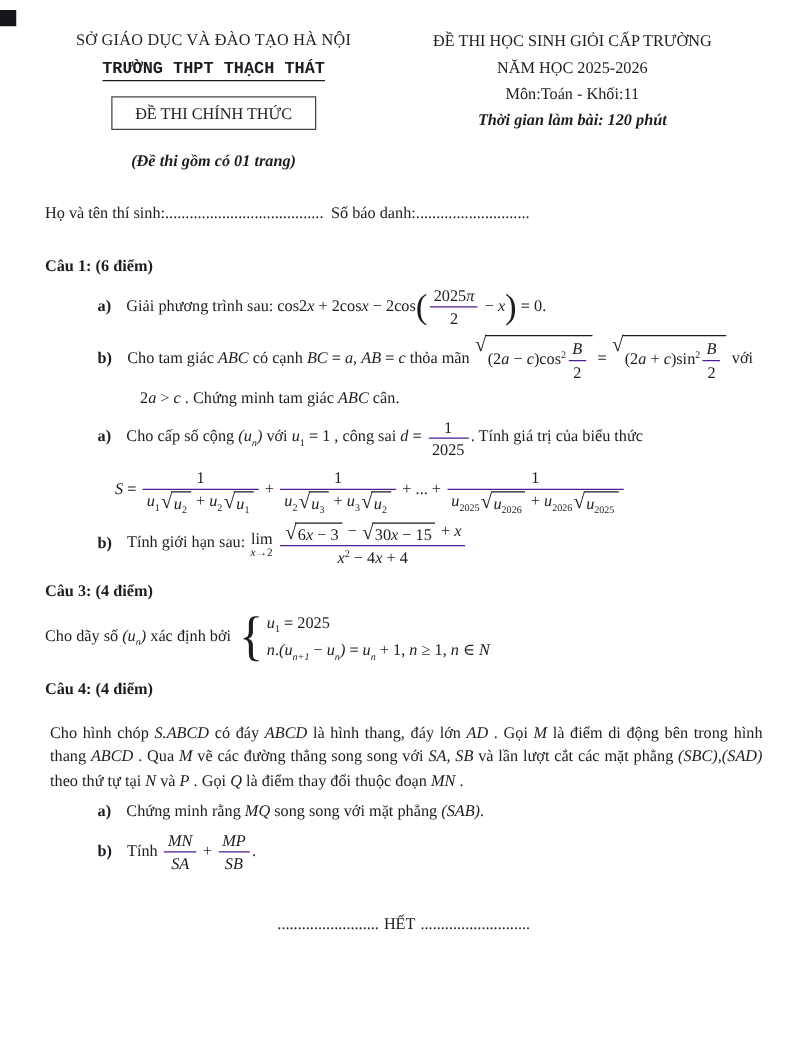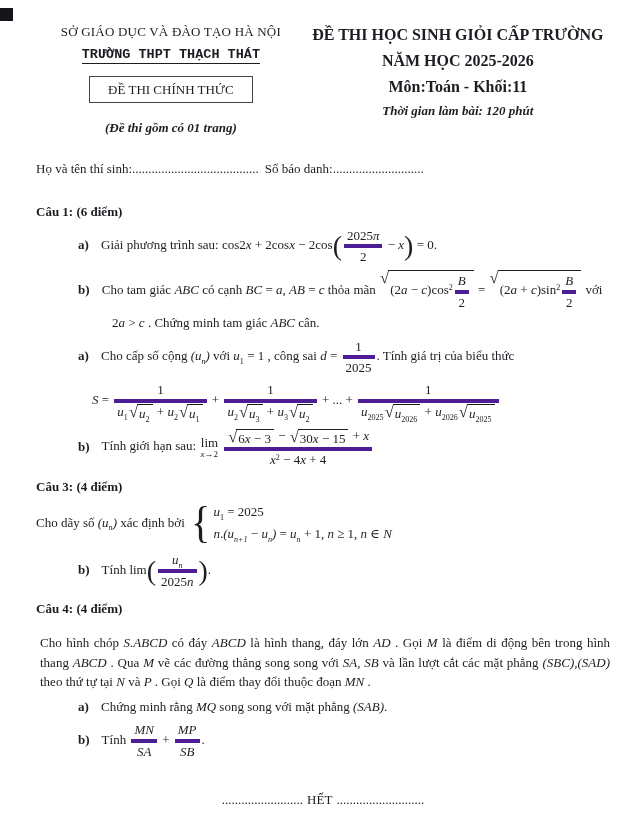--- a/index.html
+++ b/index.html
@@ -11,42 +11,42 @@
   .corner{position:absolute;left:0;top:8px;width:13px;height:13px;background:#15151a;}
   
   .header{display:flex;align-items:flex-start;}
   .h-left{width:47%;text-align:center;}
   .h-right{width:53%;text-align:center;}
   .h-left .h1{font-size:13px;letter-spacing:.2px;}
   .h-left .h2{font-weight:bold;font-size:13.5px;margin-top:2px;}
   .h-left .h2 span{border-bottom:1.2px solid #1d1c22;padding-bottom:1px;font-family:Liberation Mono, monospace;}
   .box{display:inline-block;border:1.6px solid #45454c;padding:3px 18px;margin-top:11px;font-size:13px;}
   .h-left .pnote{font-style:italic;font-weight:bold;margin-top:15px;}
-  .h-right .hb{font-weight:bold;font-size:16px;line-height:1.62;}
+  .h-right .hb{font-weight:normal;font-size:13px;line-height:1.62;}
   .h-right .hi{font-weight:bold;font-style:italic;font-size:13px;line-height:1.62;}
   
   .name-line{margin-top:21px;}
   .name-line .gap{margin-left:6px;}
   
   .q-title{font-weight:bold;margin-top:9px;}
   .q1-title{margin-top:24px;}
   .item{margin-top:5px;padding-left:42px;}
   .item .lbl{font-weight:bold;margin-right:9px;}
   .cont{padding-left:76px;margin-top:2px;}
   .formula-row{padding-left:56px;margin:5px 0 3px 0;}
   .plain-row{margin-top:4px;}
   .para{margin-top:15px;padding-left:4px;text-align:justify;}
   
   .m-rm{}
   .m-it{font-style:italic;}
   sup,sub{font-size:.62em;line-height:0;}
   sub{vertical-align:-.45em;}
   sup{vertical-align:.5em;}
   .frac{display:inline-block;vertical-align:middle;text-align:center;margin:1px 2px;line-height:1.18;}
-  .num{display:block;border-bottom:4px solid #4c1d95;padding:0 3px 1px;}
+  .num{display:block;border-bottom:1px solid #4c1d95;padding:0 3px 1px;}
   .den{display:block;padding:1px 3px 0;}
   .sqrt{display:inline-flex;align-items:flex-start;vertical-align:middle;margin:0 1px;}
   .rad{font-size:1.28em;line-height:1.02;}
   .vinc{display:inline-block;border-top:1.3px solid #1d1c22;padding:1px 3px 0 2px;margin-left:-1px;}
   .bigp{font-size:2.15em;line-height:0;vertical-align:middle;}
   .lim{display:inline-block;vertical-align:middle;text-align:right;line-height:1;margin:0 4px 0 1px;}
   .lim-t{display:block;}
   .lim-u{display:block;font-size:.7em;margin-top:1px;}
   .cases{display:inline-flex;align-items:center;vertical-align:middle;margin-left:3px;}
   .brace{font-size:3.1em;line-height:.85;transform:scaleY(1.08);margin-right:3px;font-weight:400;}
@@ -140,24 +140,20 @@
 
   <section>
     <div class="q-title">Câu 3: (4 điểm)</div>
     <div class="plain-row"><span class="m-rm">Cho dãy số </span><span class="m-it">(</span><span class="m-it">u</span><sub style="font-style: italic;">n</sub><span class="m-it">)</span><span class="m-rm"> xác định bởi </span><span class="cases">
           <span class="brace">{</span>
           <span class="cases-col">
             <span class="cases-row"><span class="m-it">u</span><sub>1</sub><span class="m-rm"> = 2025</span></span>
             <span class="cases-row"><span class="m-it">n</span><span class="m-rm">.</span><span class="m-it">(</span><span class="m-it">u</span><sub style="font-style: italic;">n+1</sub><span class="m-rm"> − </span><span class="m-it">u</span><sub style="font-style: italic;">n</sub><span class="m-it">)</span><span class="m-rm"> = </span><span class="m-it">u</span><sub style="font-style: italic;">n</sub><span class="m-rm"> + 1, </span><span class="m-it">n</span><span class="m-rm"> ≥ 1, </span><span class="m-it">n</span><span class="m-rm"> ∈ </span><span class="m-it">N</span></span>
           </span>
         </span></div>
-    <div class="item">
-      <span class="lbl">b)</span>
-      <span><span class="m-rm">Tính lim</span><span class="bigp">(</span><span class="frac"><span class="num"><span class="m-it">u</span><sub style="font-style: italic;">n</sub></span><span class="den"><span class="m-rm">2025</span><span class="m-it">n</span></span></span><span class="bigp">)</span><span class="m-rm">.</span></span>
-    </div>
   </section>
 
   <section>
     <div class="q-title">Câu 4: (4 điểm)</div>
     <div class="para"><span class="m-rm">Cho hình chóp </span><span class="m-it">S.ABCD</span><span class="m-rm"> có đáy </span><span class="m-it">ABCD</span><span class="m-rm"> là hình thang, đáy lớn </span><span class="m-it">AD</span><span class="m-rm"> . Gọi </span><span class="m-it">M</span><span class="m-rm"> là điểm di động bên trong hình thang </span><span class="m-it">ABCD</span><span class="m-rm"> . Qua </span><span class="m-it">M</span><span class="m-rm"> vẽ các đường thẳng song song với </span><span class="m-it">SA, SB</span><span class="m-rm"> và lần lượt cắt các mặt phẳng </span><span class="m-it">(SBC),(SAD)</span><span class="m-rm"> theo thứ tự tại </span><span class="m-it">N</span><span class="m-rm"> và </span><span class="m-it">P</span><span class="m-rm"> . Gọi </span><span class="m-it">Q</span><span class="m-rm"> là điểm thay đổi thuộc đoạn </span><span class="m-it">MN</span><span class="m-rm"> .</span></div>
     <div class="item">
       <span class="lbl">a)</span>
       <span><span class="m-rm">Chứng minh rằng </span><span class="m-it">MQ</span><span class="m-rm"> song song với mặt phẳng </span><span class="m-it">(SAB)</span><span class="m-rm">.</span></span>
     </div>
     <div class="item">

